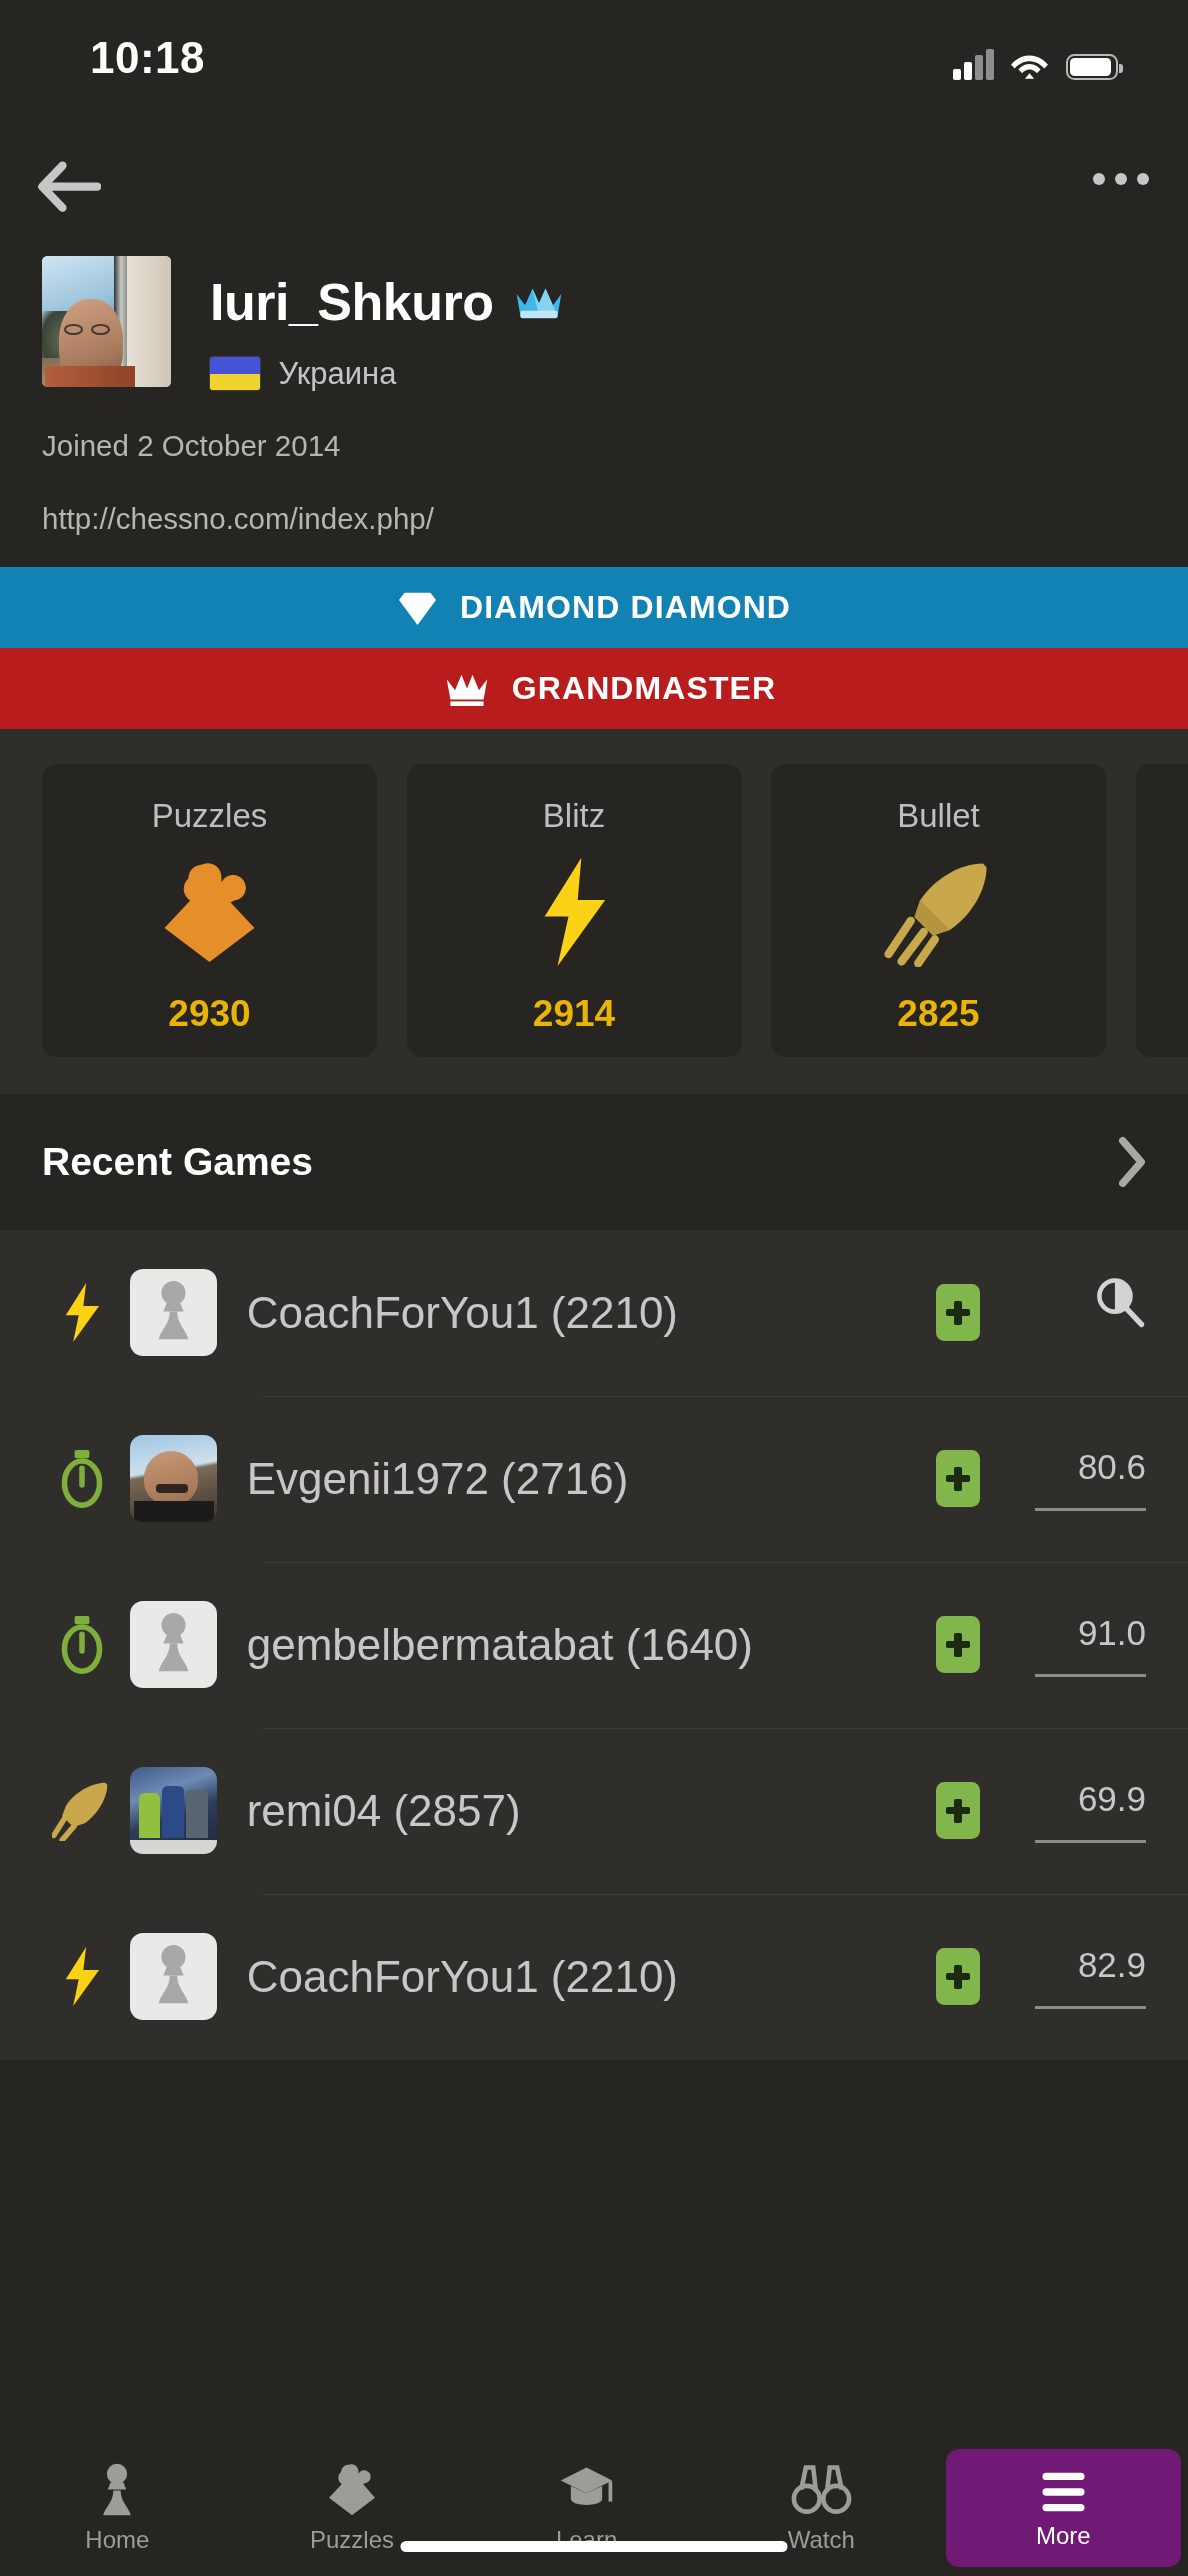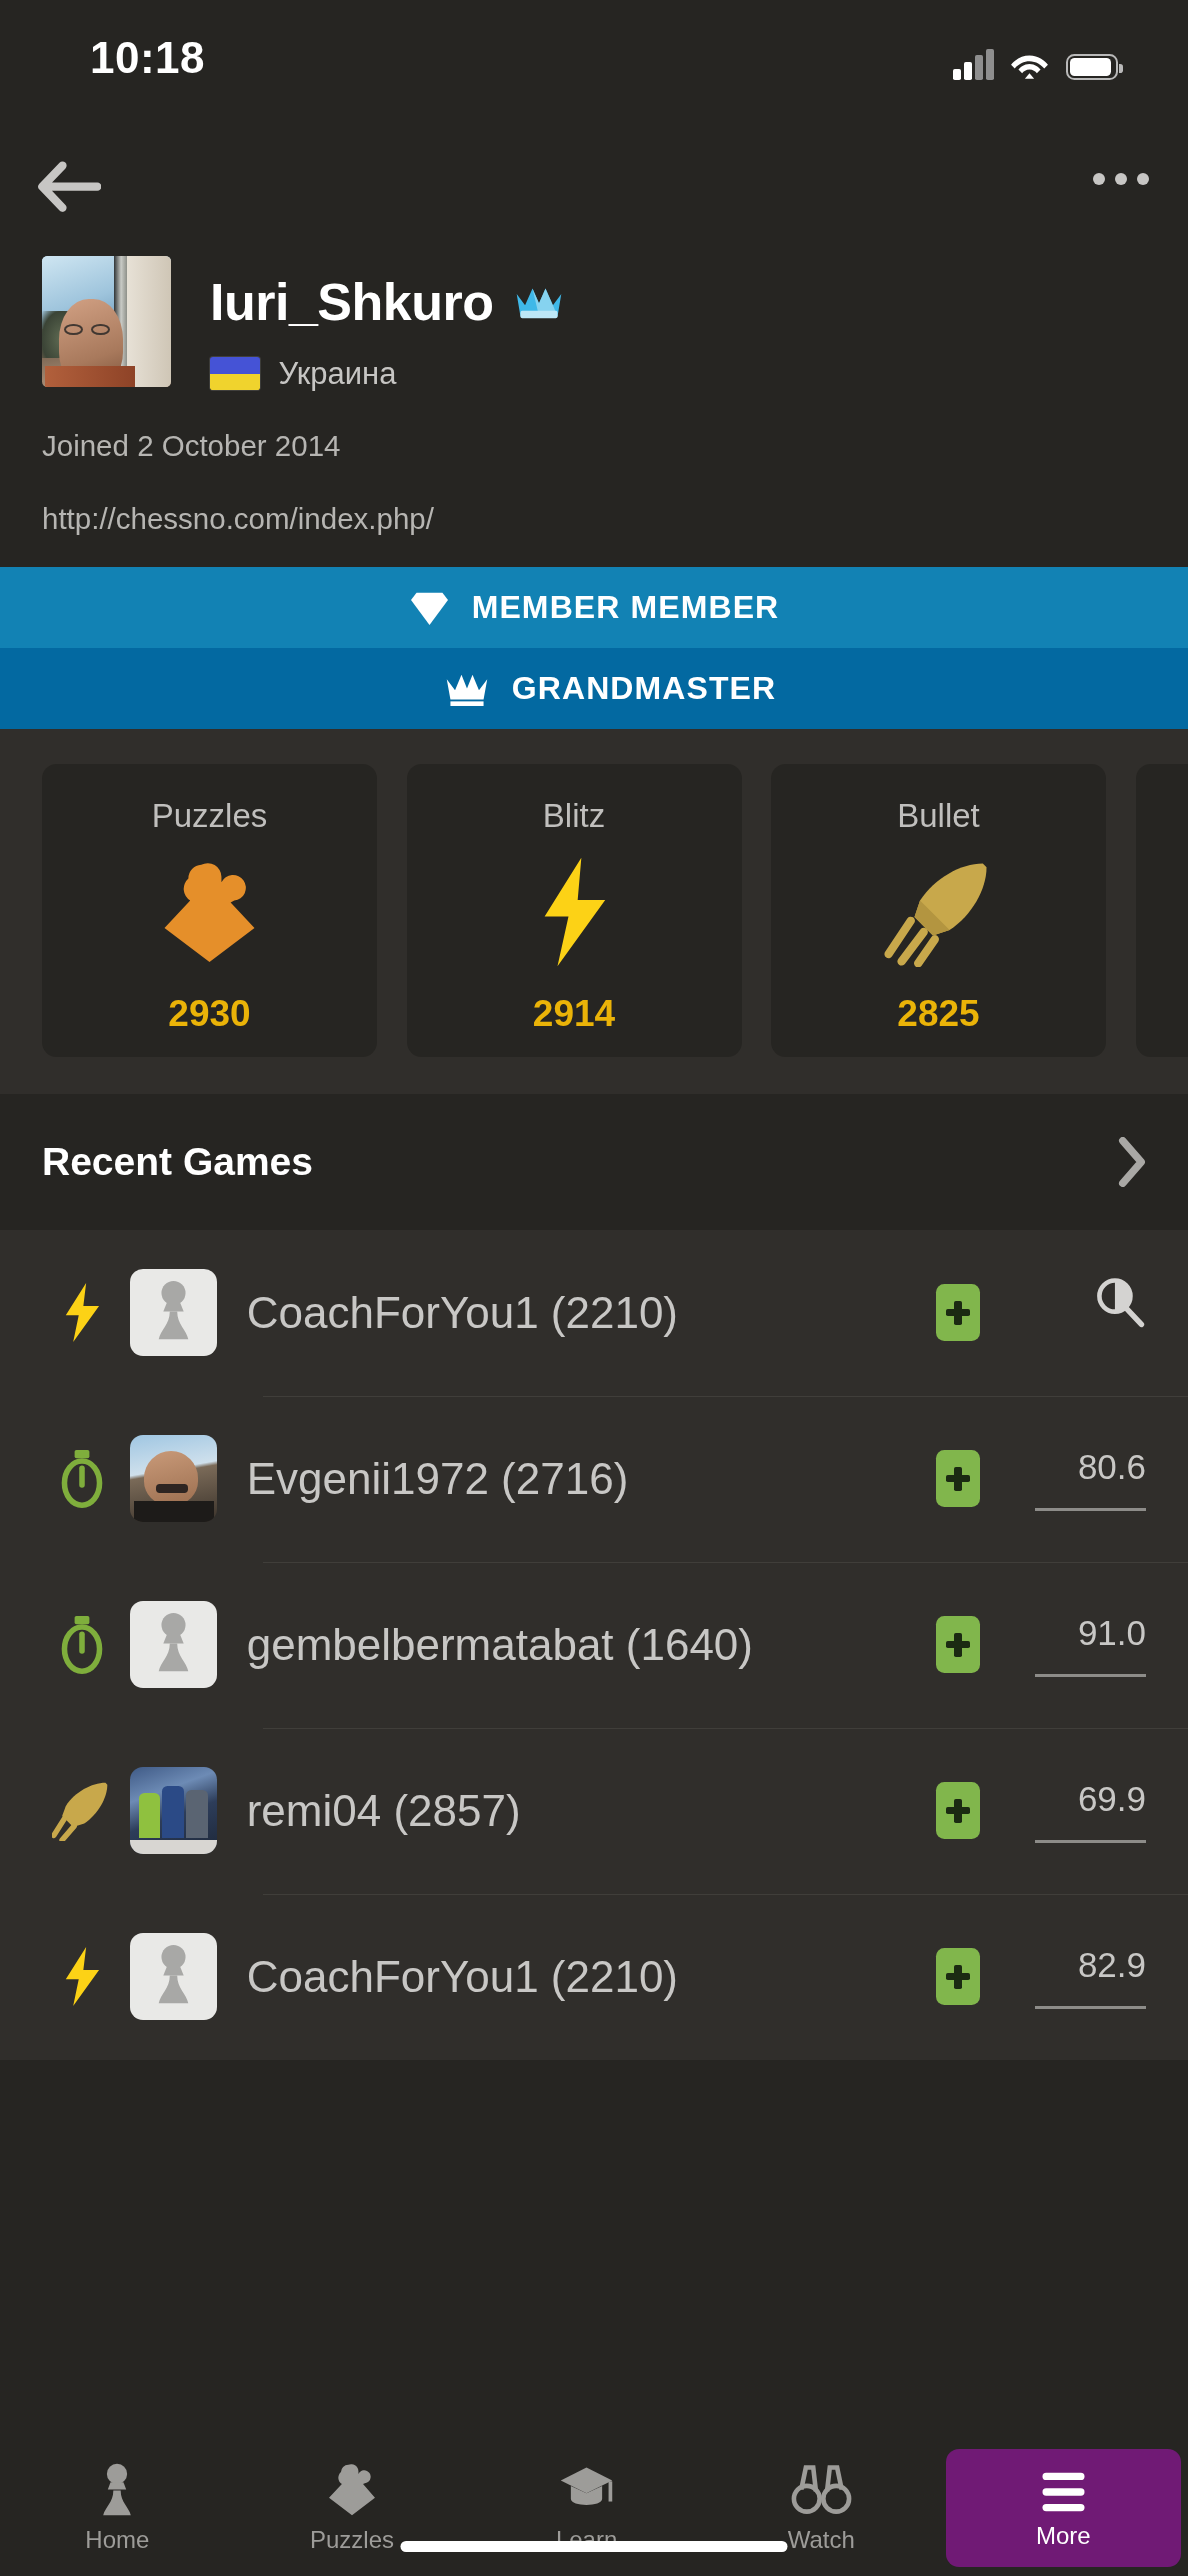--- a/index.html
+++ b/index.html
@@ -80,21 +80,21 @@
   .country { font-size:31px; color:#c6c5c3; }
 
   .meta { padding:0 42px; }
   .joined { margin-top:37px; font-size:29.5px; color:#b6b5b2; }
   .weburl { margin-top:39px; font-size:29.5px; color:#b6b5b2; }
 
   
   .banner { height:81px; display:flex; align-items:center; justify-content:center; gap:22px; }
   .banner span { font-size:32px; font-weight:700; letter-spacing:1.1px; color:#fff; }
   .b-diamond { background:#1282b4; }
-  .b-gm { background:#0369a1;padding-left:32px; }
+  .b-gm { background:#b91c1c;padding-left:32px; }
 
   
   .stats-wrap { background:#302e2b; padding:35px 0 37px 0; }
   .stats { display:flex; gap:29.5px; padding-left:42px; }
   .stat {
     flex:0 0 auto; width:335px; height:293px; background:#262522; border-radius:14.7px;
     display:flex; flex-direction:column; align-items:center; padding-top:33px;
   }
   .stat .lbl { font-size:33px; color:#c0bfbd; }
   .stat .icon { height:122px; display:flex; align-items:center; justify-content:center; margin-top:16.6px; }
@@ -225,21 +225,21 @@
     <div class="joined">Joined 2 October 2014</div>
     <div class="weburl">http://chessno.com/index.php/</div>
   </div>
 </div>
 
 <div class="banner b-diamond">
   <svg width="41" height="37" viewBox="0 0 44 40">
     <path d="M2 12 L42 12 L22 39 Z" fill="#fff"></path>
     <path d="M8 4 L36 4 L42 12 L2 12 Z" fill="#fff"></path>
   </svg>
-  <span>MEMBER MEMBER</span>
+  <span>DIAMOND DIAMOND</span>
 </div>
 <div class="banner b-gm">
   <svg width="46" height="37" viewBox="0 0 50 40">
     <path d="M3 10 L12 22 L19 5 L25 20 L31 5 L38 22 L47 10 L43 32 L7 32 Z" fill="#fff"></path>
     <rect x="7" y="34" width="36" height="5" fill="#fff"></rect>
   </svg>
   <span>GRANDMASTER</span>
 </div>
 
 <div class="stats-wrap">

